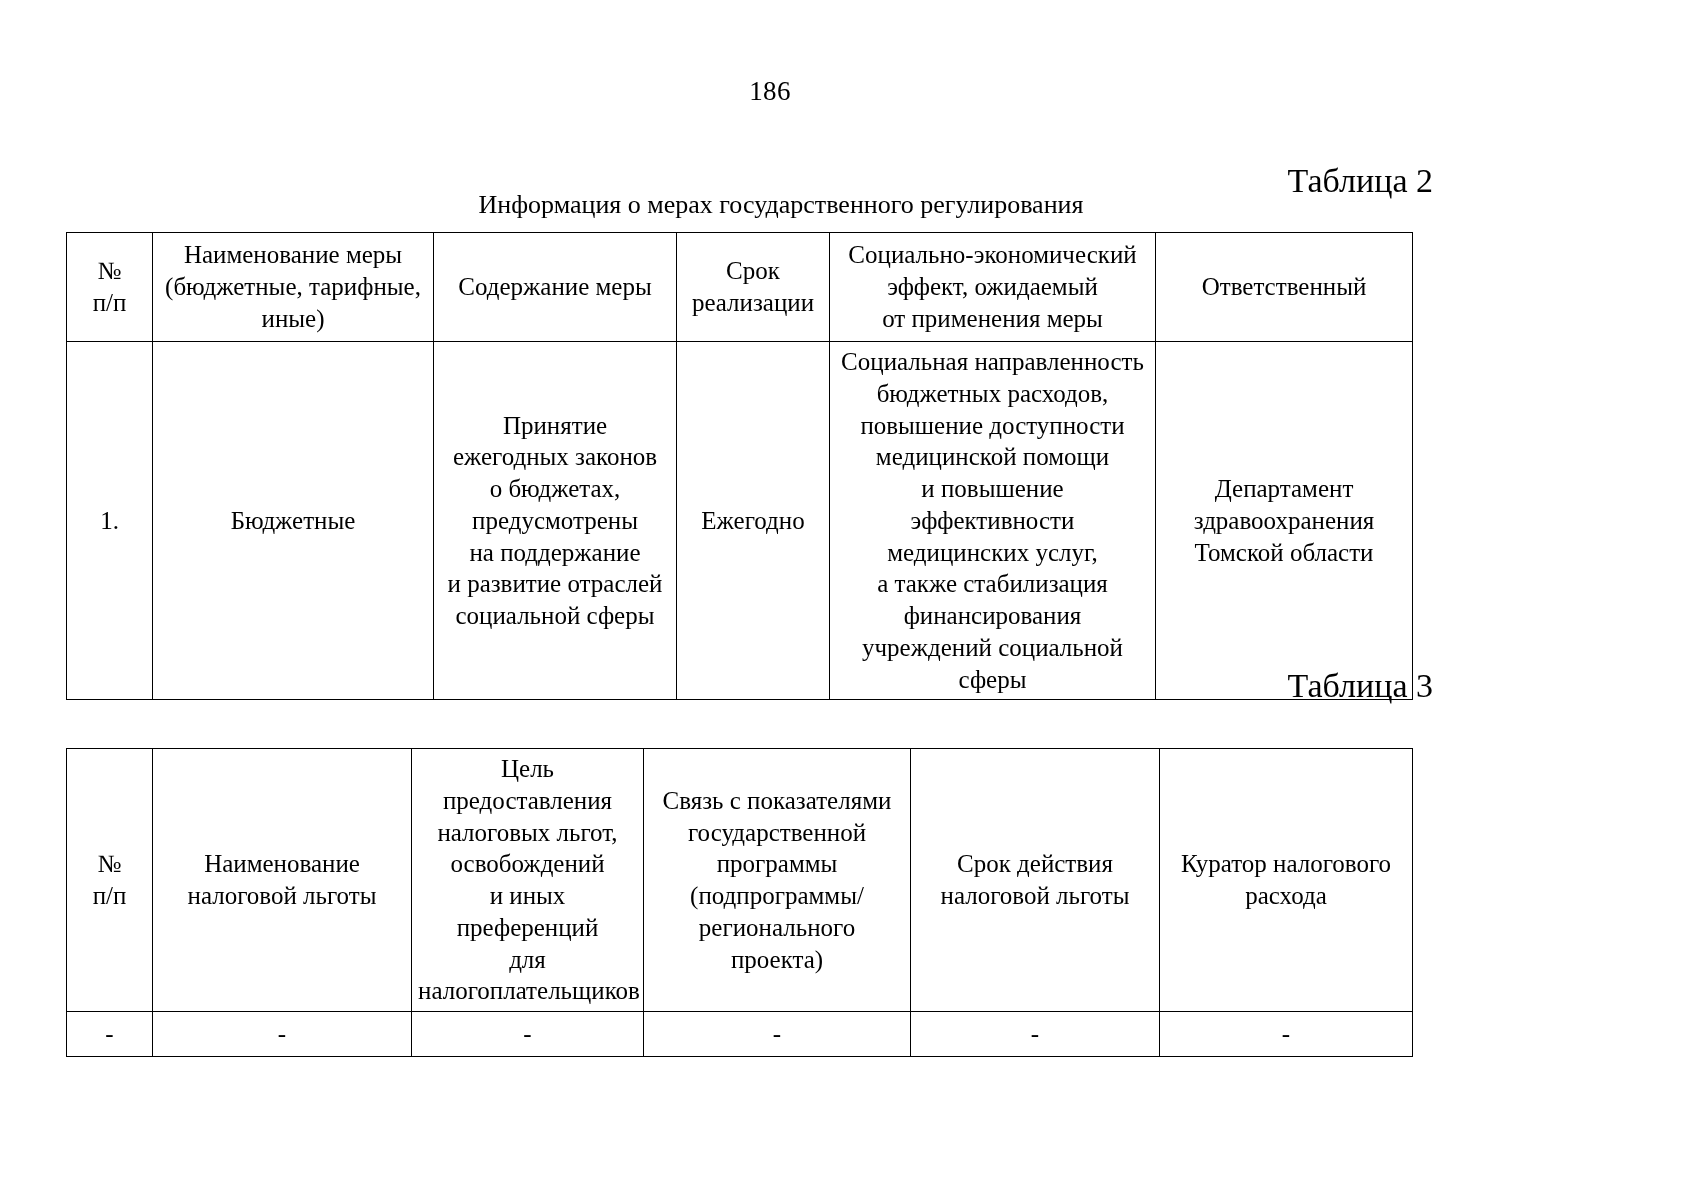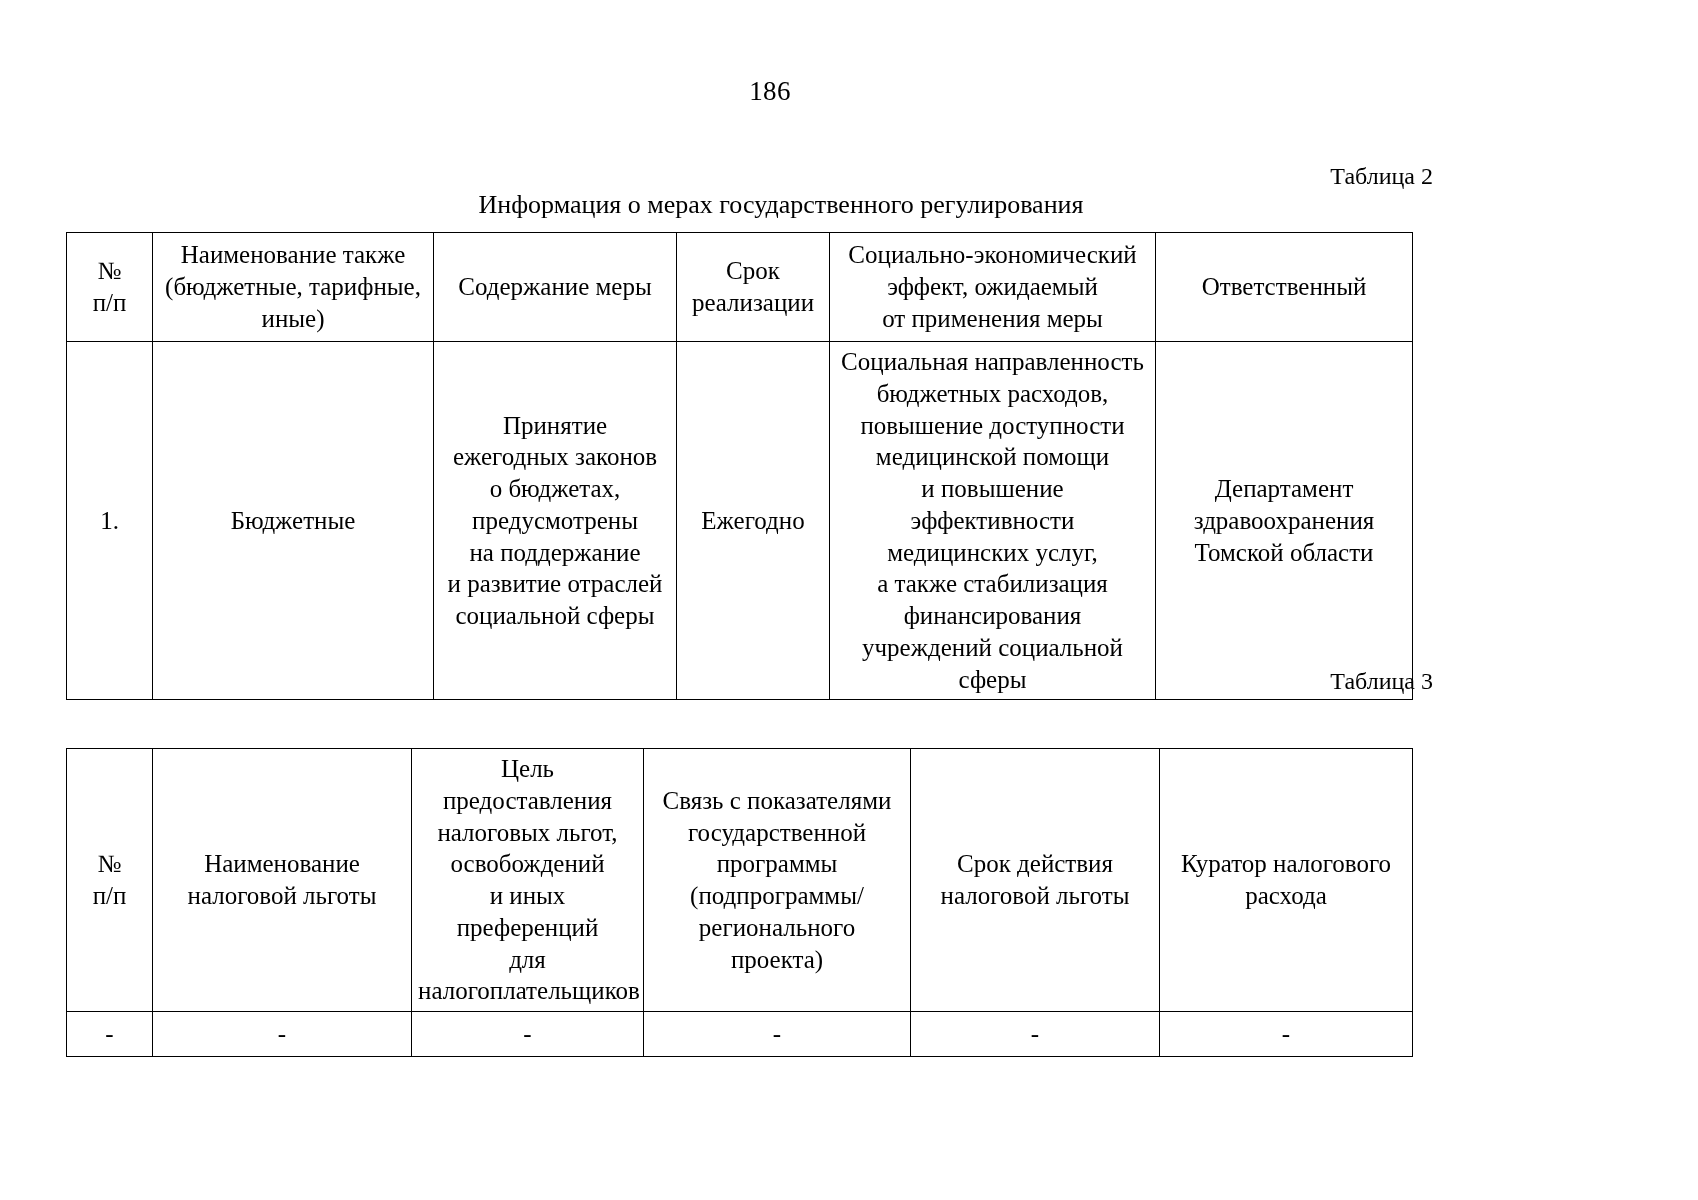--- a/index.html
+++ b/index.html
@@ -32,21 +32,21 @@
     text-align: center;
     font-size: 27px;
     line-height: 1;
     letter-spacing: 0.3px;
   }
 
   
   .table-label {
     position: absolute;
     right: 265px;
-    font-size: 24px;
+    font-size: 34px;
     line-height: 1;
     white-space: nowrap;
   }
   .table-label.t2 { top: 164px; }
   .table-label.t3 { top: 669px; }
 
   
   .section-title {
     position: absolute;
     left: 0;
@@ -139,21 +139,21 @@
         <col class="c-effect">
         <col class="c-resp">
     </colgroup>
     <thead>
       <tr>
         <th class="hdr-cell">
           <span class="cell-text">№
 п/п</span>
         </th>
         <th class="hdr-cell">
-          <span class="cell-text">Наименование также
+          <span class="cell-text">Наименование меры
 (бюджетные, тарифные,
 иные)</span>
         </th>
         <th class="hdr-cell">
           <span class="cell-text">Содержание меры</span>
         </th>
         <th class="hdr-cell">
           <span class="cell-text">Срок
 реализации</span>
         </th>

